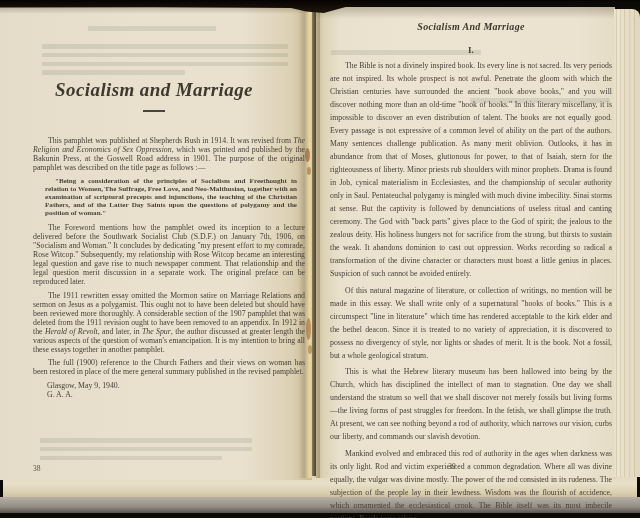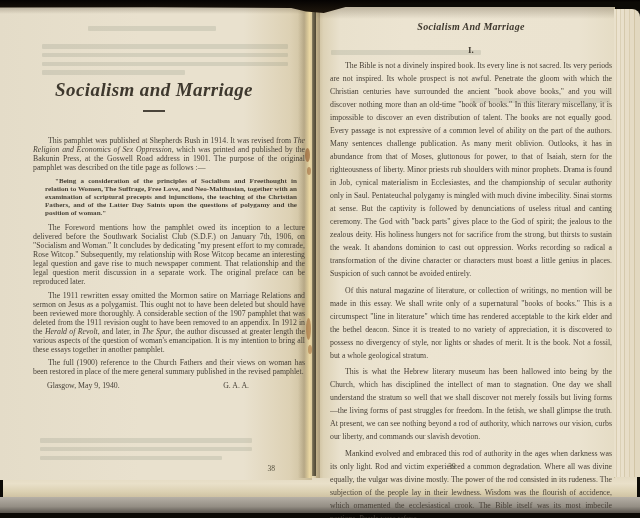--- a/index.html
+++ b/index.html
@@ -57,22 +57,22 @@
   .lp-divider{position:absolute;top:110px;left:0;right:30px;}
   .lp-divider span{display:block;margin:0 auto;width:22px;border-top:2px solid #4a443a;}
   .lp-foreword{position:absolute;top:120px;left:0;right:30px;text-align:center;
     font-size:9px;font-weight:bold;letter-spacing:1.4px;color:#443f36;}
   .lp-body{position:absolute;top:136px;left:0;width:272px;font-size:7.8px;line-height:9px;
     text-align:justify;}
   .lp-body p{margin:0 0 4.5px 0;text-indent:15px;}
   .lp-body p.quote{font-size:7.1px;line-height:8.2px;margin:2px 8px 5.5px 12px;
     text-indent:10px;font-weight:bold;color:#4a4439;}
   .dateline-row{display:flex;justify-content:space-between;margin-top:4px;
-    font-size:7.8px;padding:0 56px 0 14px;}
-  .lp-pagenum{position:absolute;top:464px;left:0;right:30px;text-align:right;font-size:7.5px;color:#55503f;}
+    font-size:7.8px;padding:0 56px 0 14px;flex-direction:column;}
+  .lp-pagenum{position:absolute;top:464px;left:0;right:30px;text-align:left;font-size:7.5px;color:#55503f;}
 
   
   .rp-content{position:absolute;left:330px;top:0;width:282px;height:478px;z-index:3;color:#463f36;}
   .rp-header{position:absolute;top:21px;left:0;right:0;text-align:center;
     font-style:italic;font-size:10px;font-weight:bold;color:#3e382e;letter-spacing:.3px;}
   .rp-numeral{position:absolute;top:45px;left:0;right:0;text-align:center;font-size:9px;font-weight:bold;}
   .rp-body{position:absolute;top:59px;left:0;width:282px;font-size:7.8px;line-height:13px;text-align:justify;}
   .rp-body p{margin:0 0 3.5px 0;text-indent:15px;}
   .rp-pagenum{position:absolute;top:462px;left:0;right:38px;text-align:center;font-size:7.5px;color:#55503f;}
 

